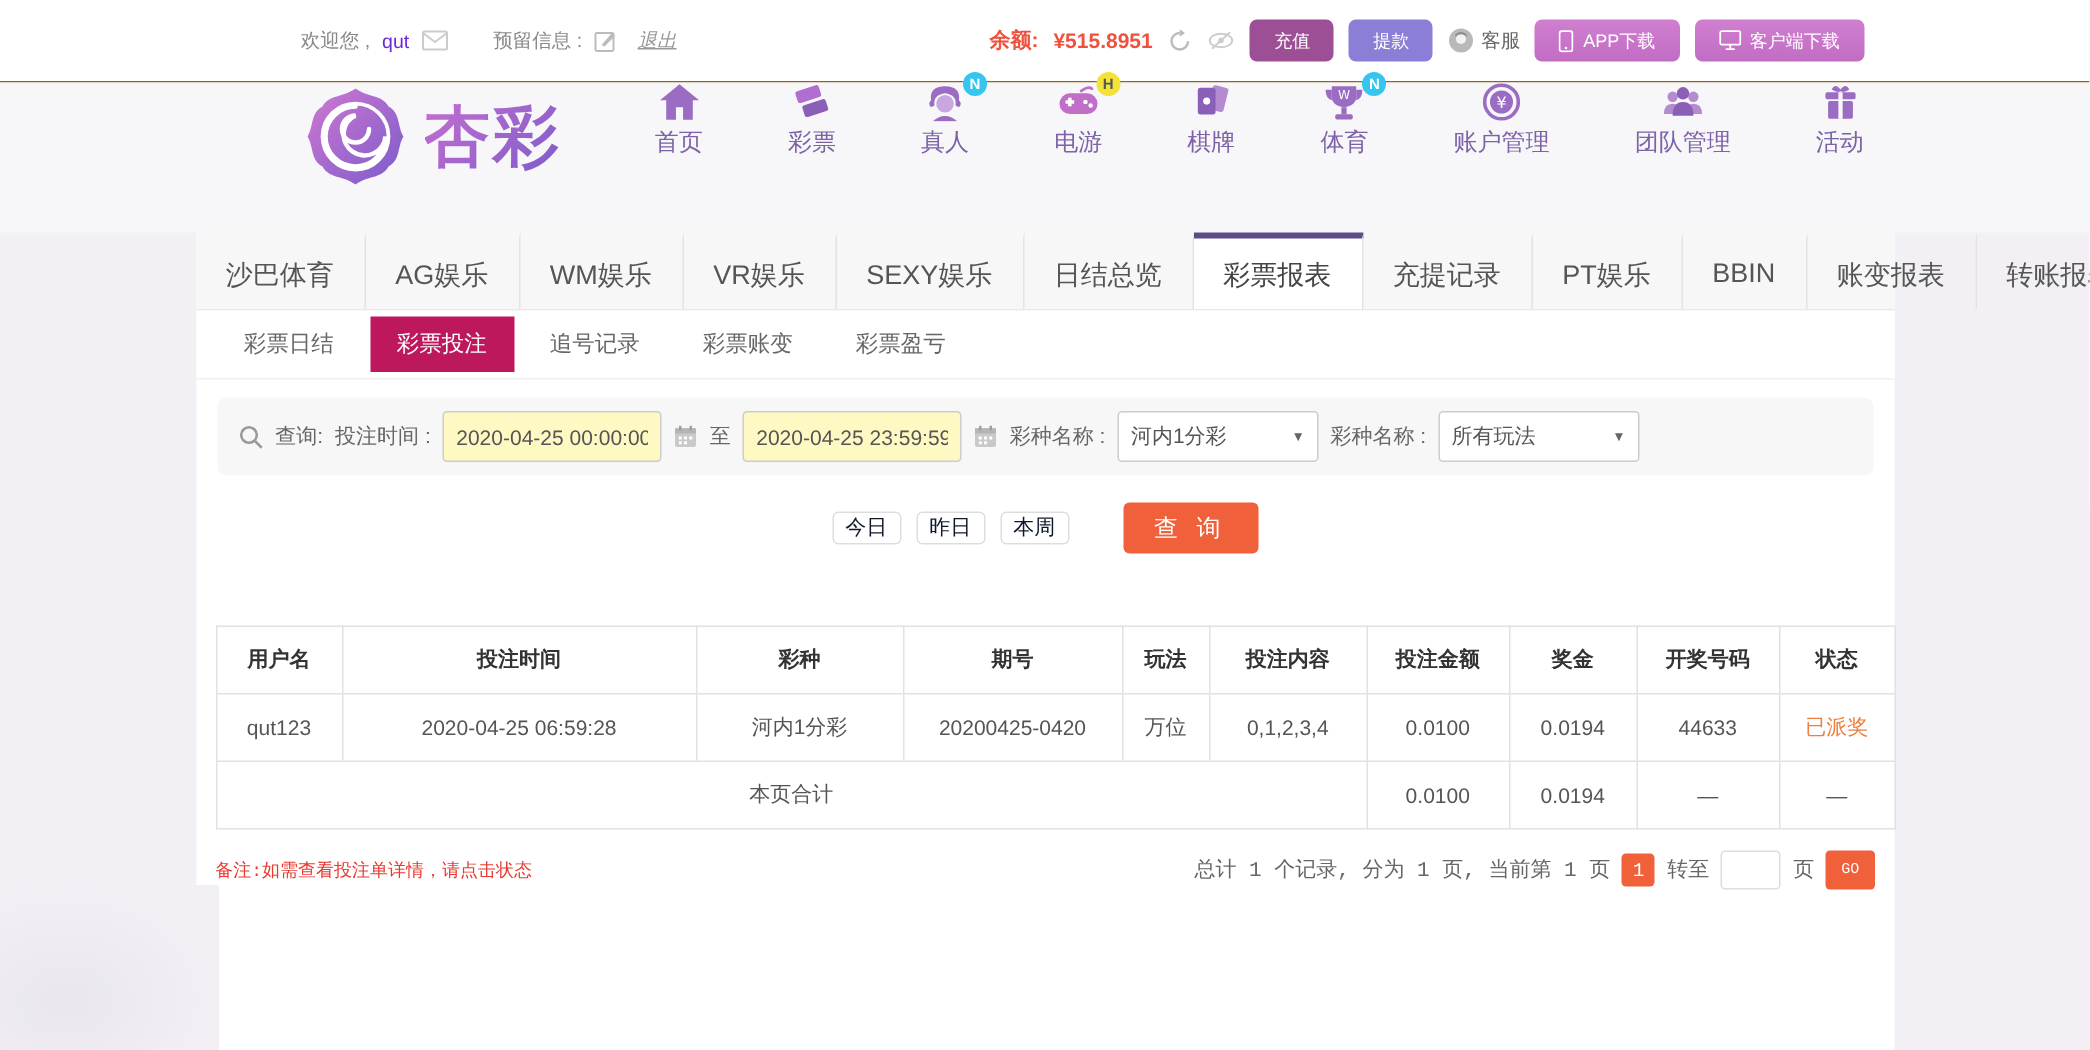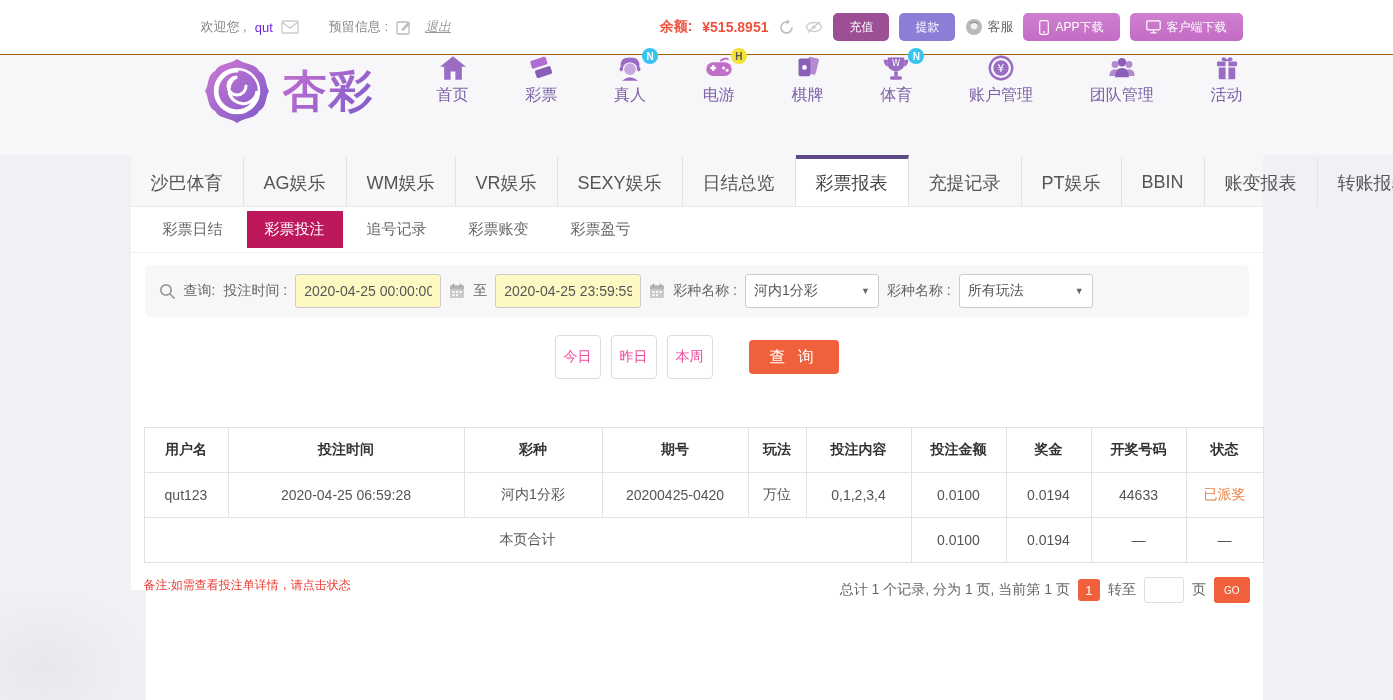--- a/index.html
+++ b/index.html
@@ -50,32 +50,32 @@
 
   
   .search-wrap { padding:12px 14px 0; }
   .search-panel { background:#f7f7f7; border-radius:6px; height:52px; display:flex; align-items:center; padding:0 14px; gap:8px; font-size:14px; color:#666; }
   .tin { height:34px; border:1px solid #ccc; border-radius:3px; background:#fef9c3; font-size:14px; color:#555; padding:0 8px; width:146px; font-family:inherit; }
   .fakesel { height:34px; border:1px solid #ccc; border-radius:3px; background:#fff; width:134px; display:flex; align-items:center; justify-content:space-between; padding:0 8px; cursor:pointer; color:#555; }
   .fakesel .arr { font-size:9px; color:#666; }
 
   
   .btn-row { display:flex; justify-content:center; align-items:center; gap:10px; margin-top:18px; }
-  .qbtn { width:46px; height:44px; border:1px solid #ddd; border-radius:4px; background:#fff; color:#ec4899; font-size:14px; cursor:pointer; font-family:inherit; }
+  .qbtn { width:46px; height:22px; border:1px solid #ddd; border-radius:4px; background:#fff; color:#0f172a; font-size:14px; cursor:pointer; font-family:inherit; }
   .query-btn { width:90px; height:34px; border:none; border-radius:4px; background:#f0603a; color:#fff; font-size:16px; cursor:pointer; margin-left:26px; font-family:inherit; letter-spacing:4px; }
 
   
   .table-wrap { padding:48px 13px 0; }
   table { width:100%; border-collapse:collapse; table-layout:fixed; font-size:14px; }
   th,td { border:1px solid #e2e2e2; text-align:center; height:45px; color:#555; overflow:hidden; white-space:nowrap; }
   th { font-weight:bold; color:#333; }
   .status-link { color:#ec7e3e; cursor:pointer; }
 
   
-  .foot { display:flex; align-items:flex-start; padding:14px 13px 0; }
+  .foot { display:flex; align-items:center; padding:14px 13px 0;font-family:Liberation Mono, monospace; }
   .note { color:#e83a30; font-size:12px; }
   .pager { margin-left:auto; display:flex; align-items:center; gap:8px; font-size:14px; color:#666; }
   .page-badge { width:22px; height:22px; background:#f0603a; color:#fff; border-radius:3px; display:flex; align-items:center; justify-content:center; font-size:13px; cursor:pointer; }
   .goto-input { width:40px; height:26px; border:1px solid #ddd; border-radius:3px; background:#fff; padding:0 4px; font-family:inherit; }
   .go-btn { height:26px; padding:0 10px; background:#f0603a; border:none; border-radius:3px; color:#fff; font-size:10px; cursor:pointer; font-family:inherit; }
 </style>
 </head>
 <body>
 
 <div class="watermark"></div>

